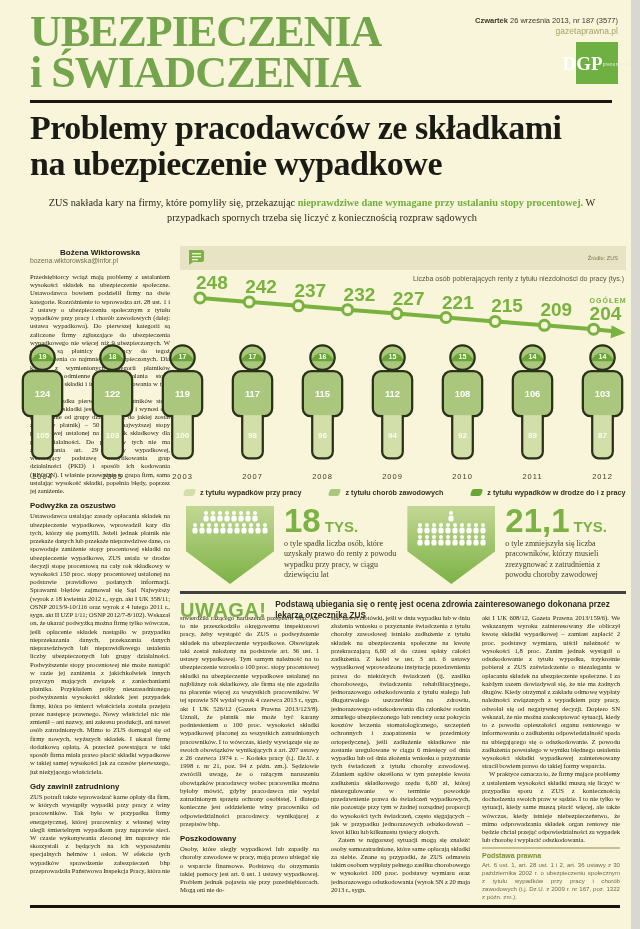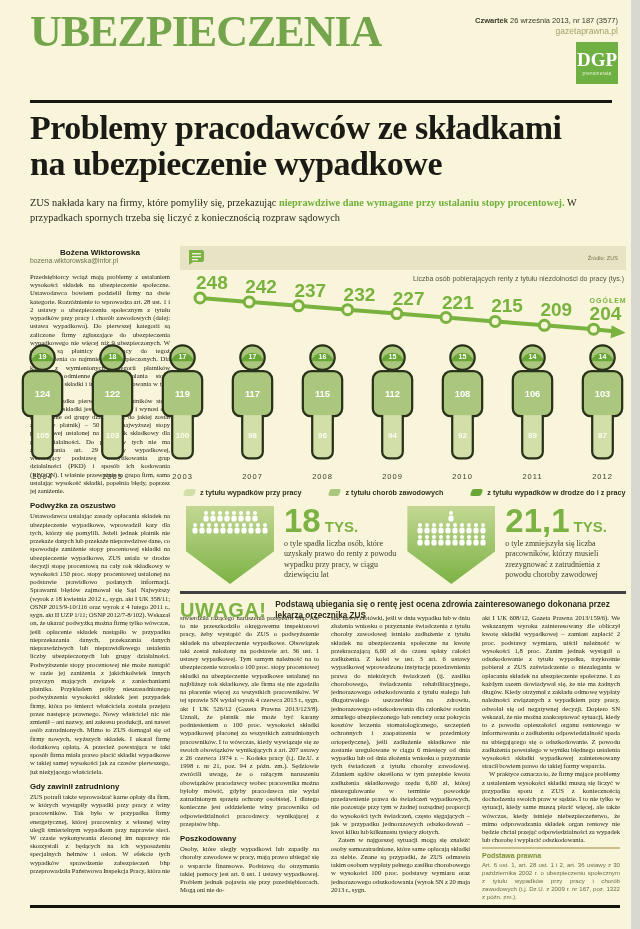--- a/index.html
+++ b/index.html
@@ -6,31 +6,31 @@
   .page{position:relative;width:631px;height:929px;background:#f8f5da;overflow:hidden;
         font-family:"Liberation Sans",sans-serif;color:#232318;}
   
   .masthead{position:absolute;left:30px;top:12px;right:13px;}
   .section-title{font-family:"Liberation Serif",serif;font-weight:bold;color:#74a54c;
                  font-size:44px;line-height:.93;letter-spacing:-1px;}
   .masthead-right{position:absolute;top:4px;right:0;text-align:right;}
   .dateline{font-size:7.5px;color:#3a3a28;}
   .dateline b{font-weight:bold;}
   .site{font-size:8.5px;color:#a3a268;margin-top:1px;}
-  .dgp-logo{display:inline-flex;flex-direction:column;align-items:center;justify-content:center;
+  .dgp-logo{display:inline-flex;align-items:center;justify-content:center;
             width:42px;height:42px;background:#6fb043;margin-top:6px;}
   .dgp-logo .big{font-family:"Liberation Serif",serif;font-weight:bold;color:#fff;font-size:19px;line-height:1;}
   .dgp-logo .sub{font-size:4.5px;color:#eaf3d8;margin-top:2px;letter-spacing:.3px;}
   .top-rule{position:absolute;left:30px;top:100px;width:582px;height:3px;background:#171712;}
   
   .headline{position:absolute;left:30px;top:110px;width:586px;margin:0;
             font-family:"Liberation Serif",serif;font-weight:bold;color:#1b1b15;
             font-size:34px;line-height:1.05;letter-spacing:-.5px;}
   .lede{position:absolute;left:30px;top:196px;width:584px;margin:0;
-        font-family:"Liberation Serif",serif;font-size:10.3px;line-height:1.45;color:#2a2a1e;}
+        font-family:"Liberation Serif",serif;font-size:10.3px;line-height:1.45;color:#2a2a1e;text-align:center;}
   .lede .green{color:#6faf3c;font-weight:bold;}
   
   .col{position:absolute;overflow:hidden;}
   .col1{left:30px;top:248px;width:140px;height:654px;}
   .col2{left:180px;top:614px;width:139px;height:289px;}
   .col3{left:331px;top:614px;width:139px;height:289px;}
   .col4{left:482px;top:614px;width:138px;height:289px;}
   .byline-name{font-size:8px;font-weight:bold;color:#20201a;text-align:center;}
   .byline-email{font-size:6.8px;color:#6d6d49;margin-bottom:9px;}
   .bodytext p{margin:0;font-family:"Liberation Serif",serif;font-size:6.7px;line-height:1.23;
@@ -76,20 +76,21 @@
   svg text{font-family:"Liberation Sans",sans-serif;}
 </style>
 </head>
 <body>
 
 <div class="page">
 
   <div class="masthead">
     <div class="section-title">
       <div>UBEZPIECZENIA</div>
+      <div>i ŚWIADCZENIA</div>
     </div>
     <div class="masthead-right">
       <div class="dateline">
         <b>Czwartek</b>
         <span>26 września 2013, nr 187 (3577)</span>
       </div>
       <div class="site">gazetaprawna.pl</div>
       <div class="dgp-logo">
         <div class="big">DGP</div>
         <div class="sub">prenumerata</div>

